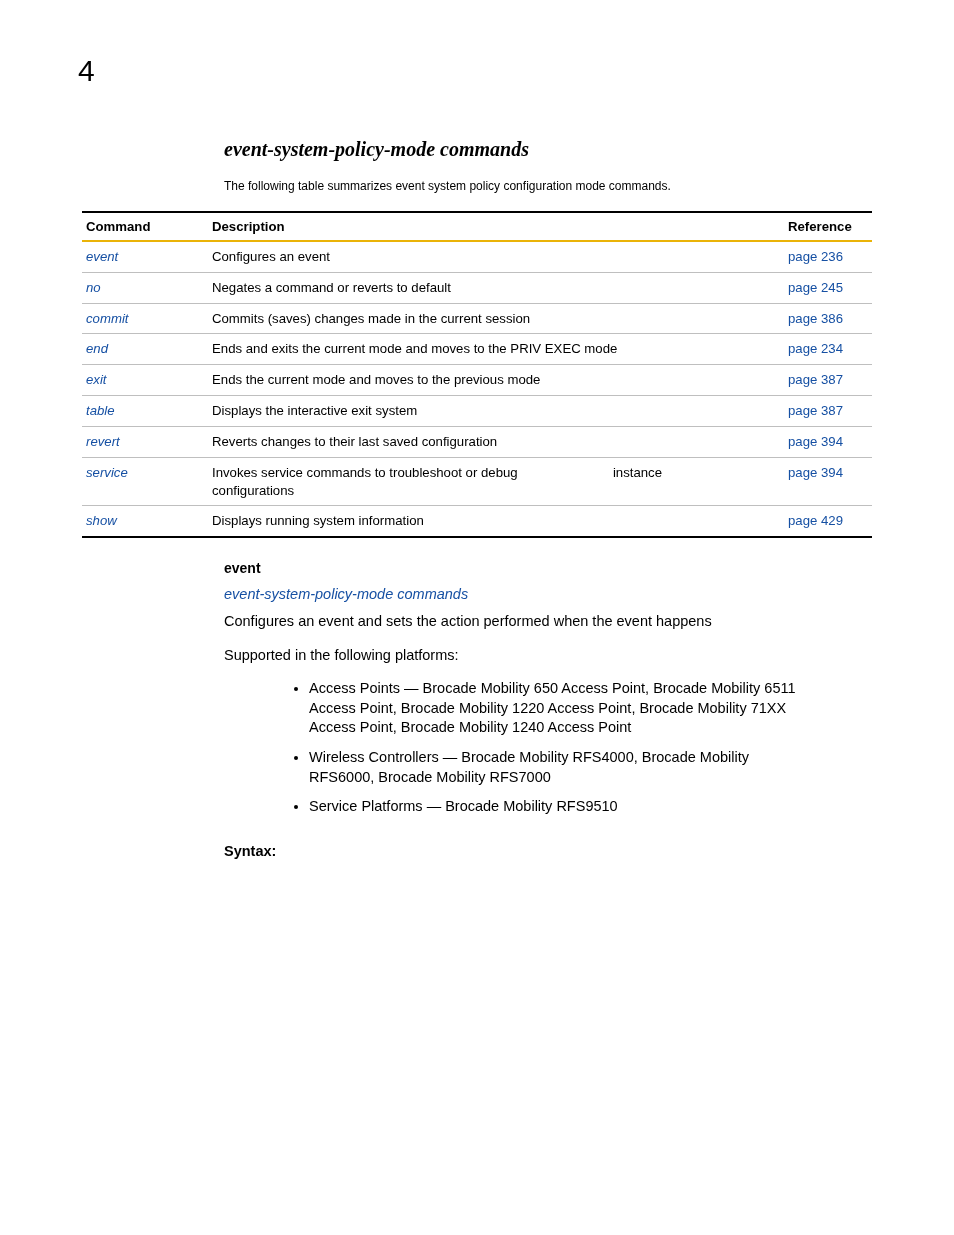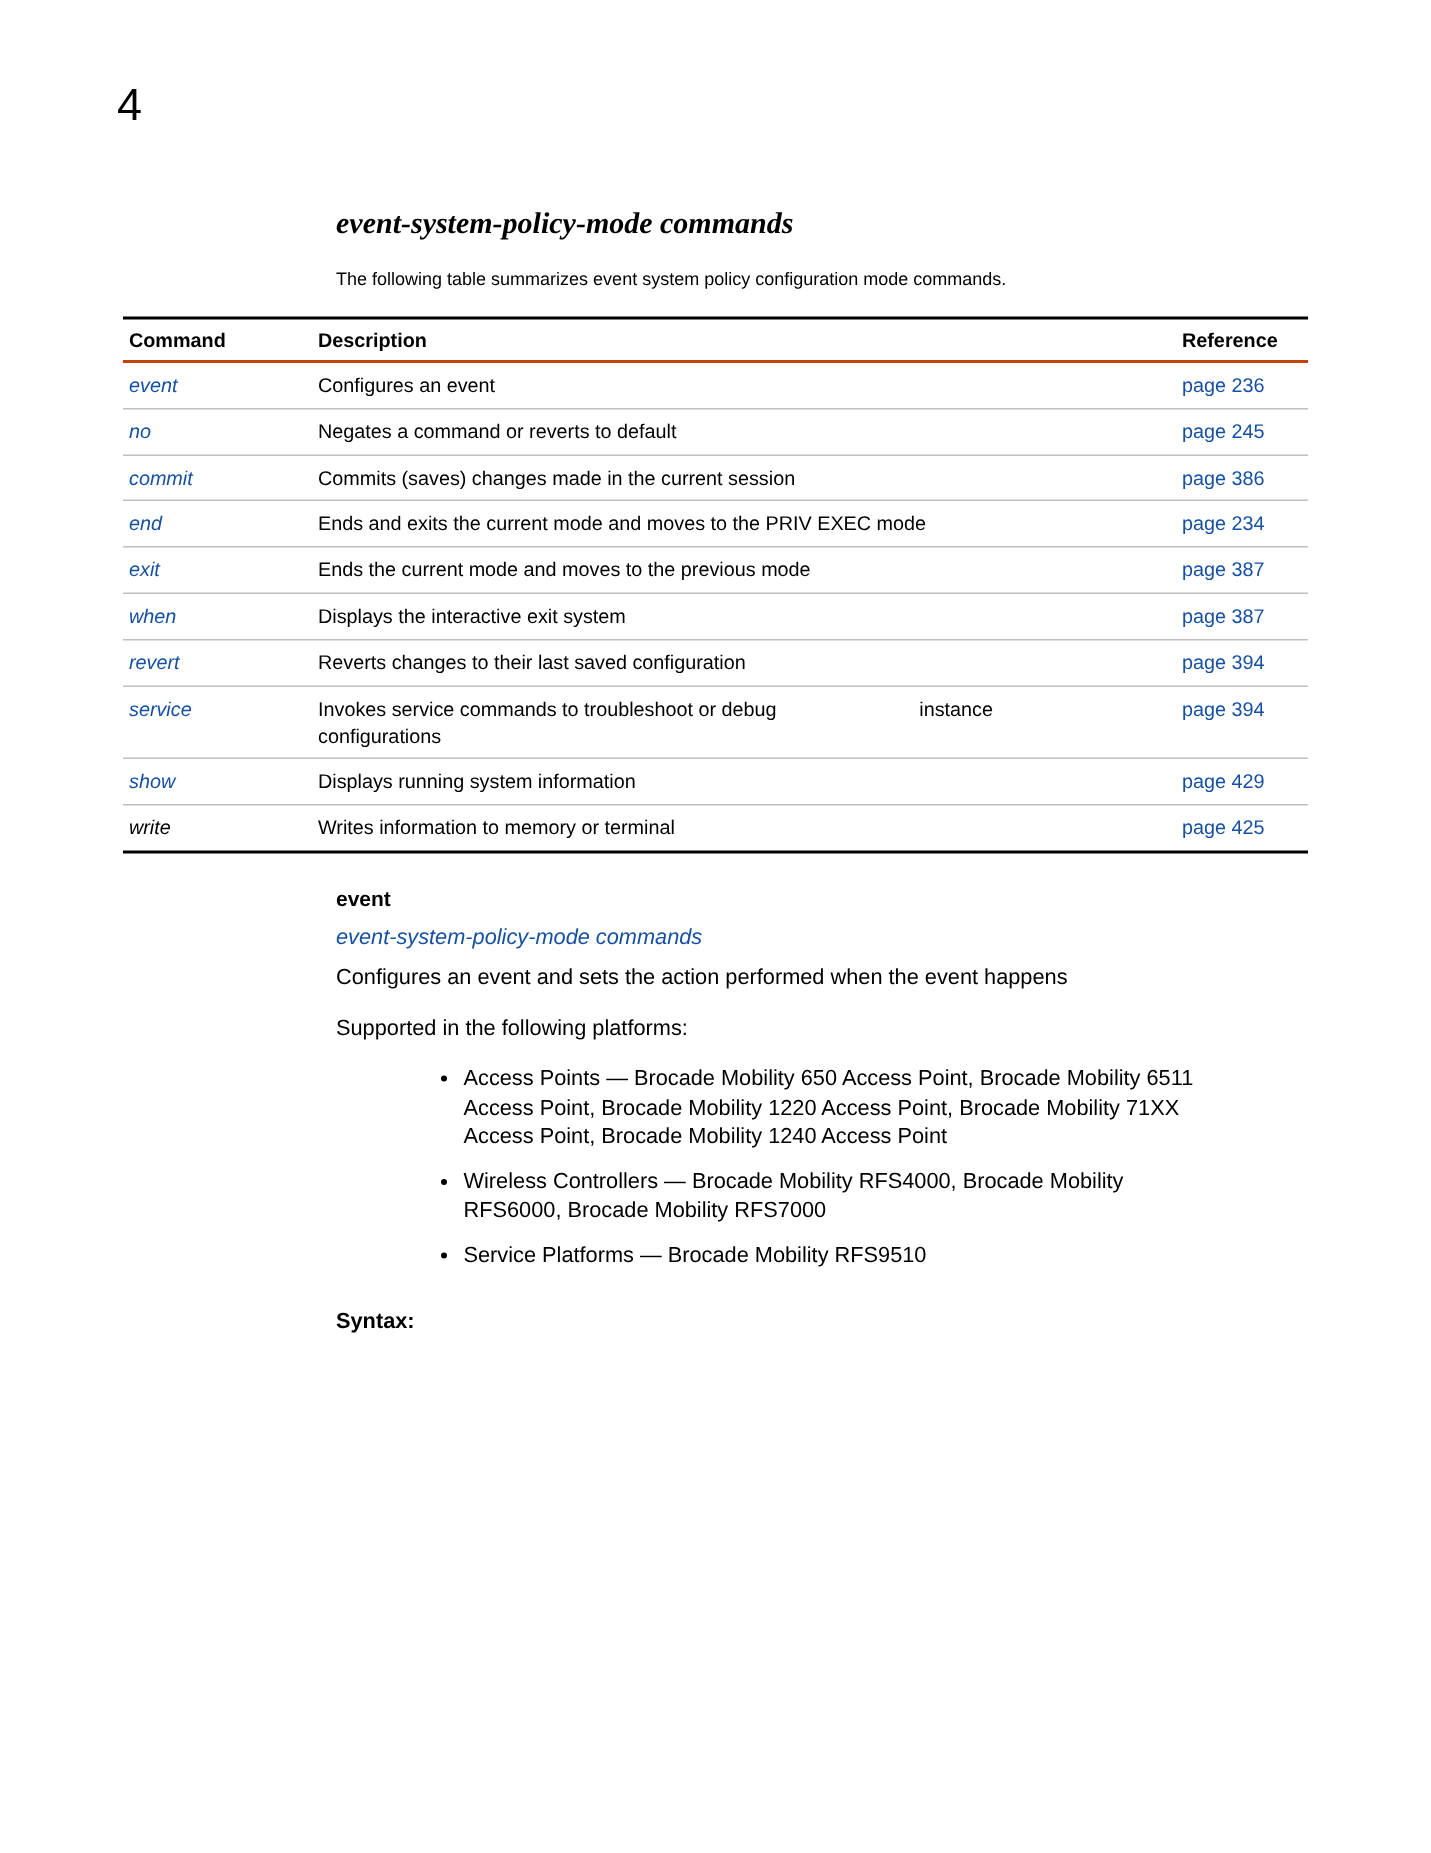--- a/index.html
+++ b/index.html
@@ -58,21 +58,21 @@
   table.cmd {
     width: 100%;
     border-collapse: collapse;
     font-size: 13.2px;
   }
   table.cmd thead th {
     text-align: left;
     font-weight: bold;
     padding: 6px 4px;
     border-top: 2px solid #000;
-    border-bottom: 2px solid #c2410c;
+    border-bottom: 2px solid #eab308;
     font-family: Arial, Helvetica, sans-serif;
   }
   table.cmd th.col-cmd { width: 118px; }
   table.cmd th.col-desc { }
   table.cmd th.col-ref { width: 80px; text-align: left; }
   table.cmd tbody td {
     padding: 6px 4px;
     border-bottom: 1px solid #bfbfbf;
     vertical-align: top;
     line-height: 1.35;
@@ -165,21 +165,21 @@
             <td><span class="cmd-link">end</span></td>
             <td>Ends and exits the current mode and moves to the PRIV EXEC mode</td>
             <td><span class="ref-link">page 234</span></td>
           </tr>
           <tr>
             <td><span class="cmd-link">exit</span></td>
             <td>Ends the current mode and moves to the previous mode</td>
             <td><span class="ref-link">page 387</span></td>
           </tr>
           <tr>
-            <td><span class="cmd-link">when</span></td>
+            <td><span class="cmd-link">table</span></td>
             <td>Displays the interactive exit system</td>
             <td><span class="ref-link">page 387</span></td>
           </tr>
           <tr>
             <td><span class="cmd-link">revert</span></td>
             <td>Reverts changes to their last saved configuration</td>
             <td><span class="ref-link">page 394</span></td>
           </tr>
           <tr>
             <td><span class="cmd-link">service</span></td>
@@ -189,25 +189,20 @@
                 <span>instance</span>
               </div>
             </td>
             <td><span class="ref-link">page 394</span></td>
           </tr>
           <tr>
             <td><span class="cmd-link">show</span></td>
             <td>Displays running system information</td>
             <td><span class="ref-link">page 429</span></td>
           </tr>
-          <tr>
-            <td><span class="cmd-plain">write</span></td>
-            <td>Writes information to memory or terminal</td>
-            <td><span class="ref-link">page 425</span></td>
-          </tr>
         </tbody>
     </table>
 
     <div class="subhead">event</div>
     <div class="xref-italic">event-system-policy-mode commands</div>
     <div class="body-text">Configures an event and sets the action performed when the event happens</div>
     <div class="body-text">Supported in the following platforms:</div>
 
     <ul class="platforms" id="platforms-list">
     <li>Access Points — Brocade Mobility 650 Access Point, Brocade Mobility 6511 Access Point, Brocade Mobility 1220 Access Point, Brocade Mobility 71XX Access Point, Brocade Mobility 1240 Access Point</li>

